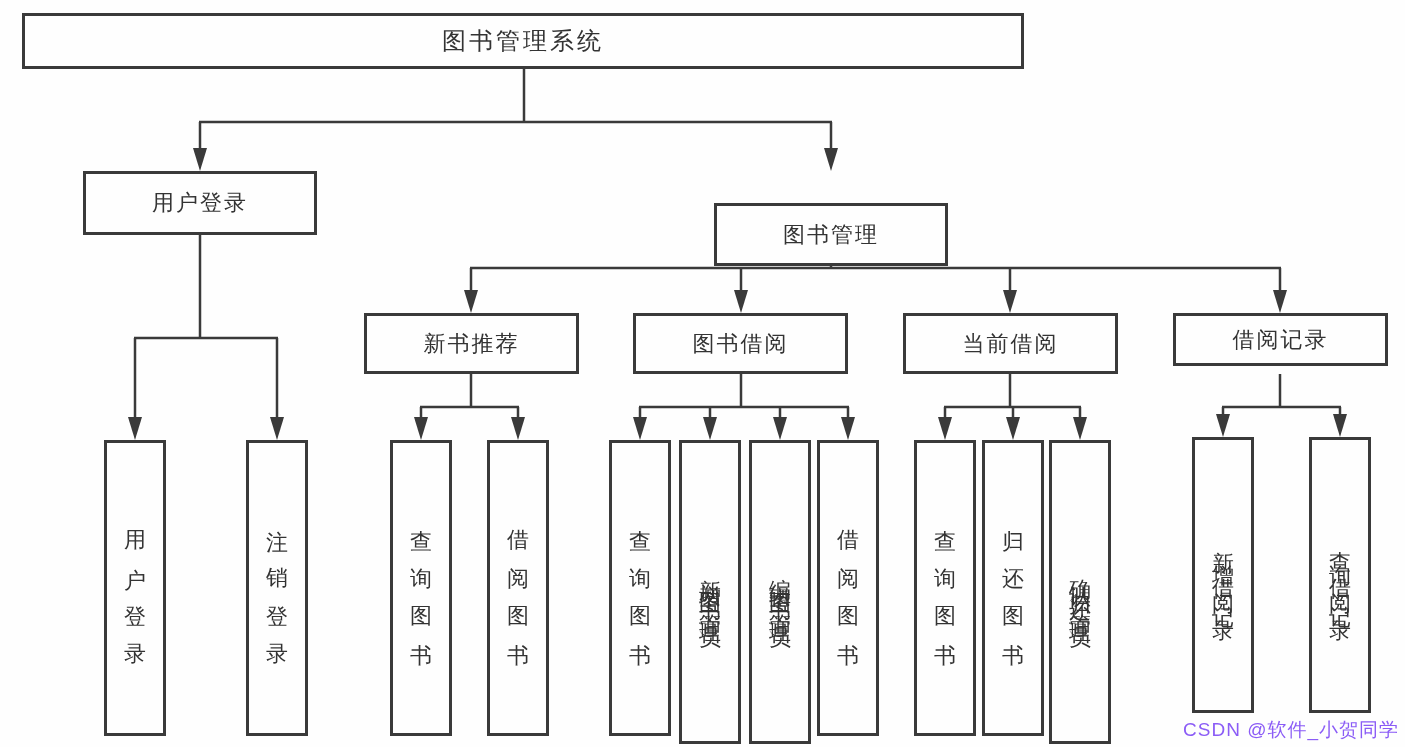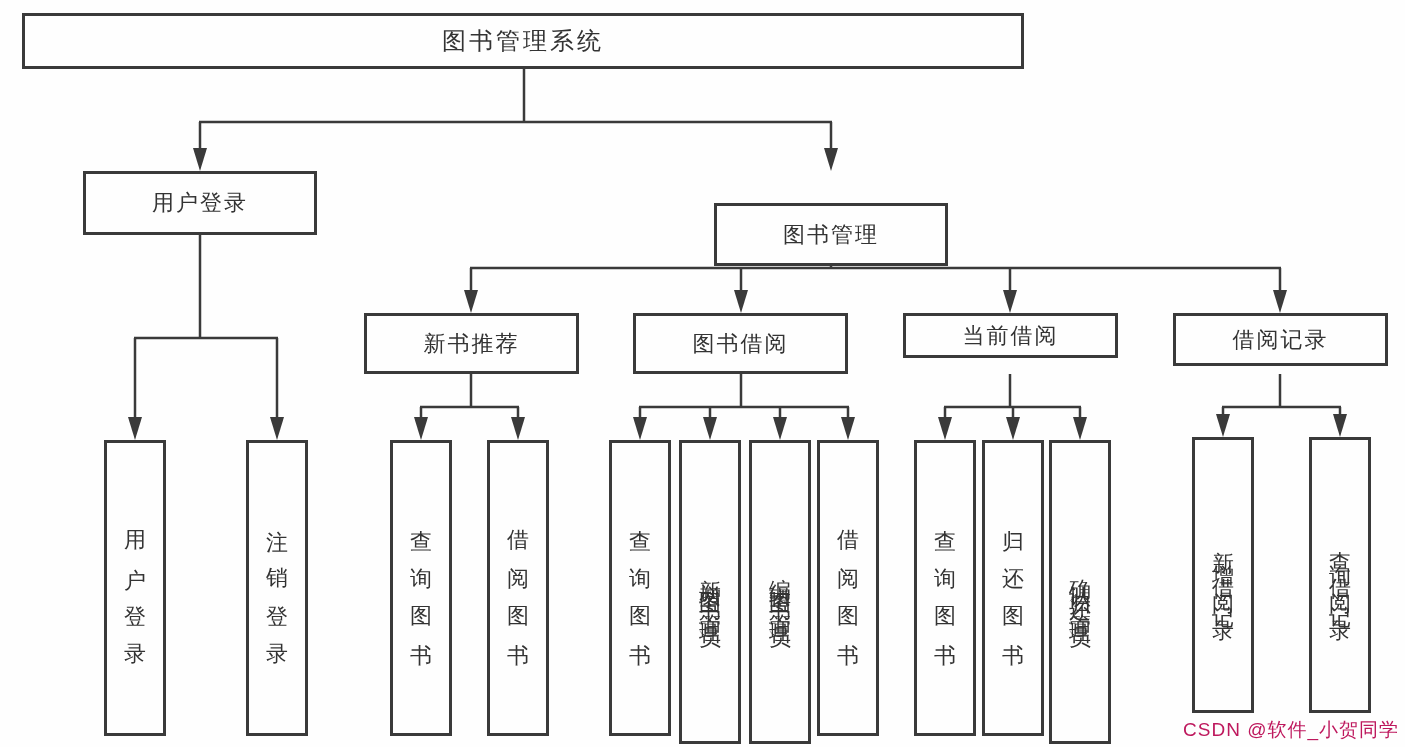--- a/index.html
+++ b/index.html
@@ -41,21 +41,21 @@
     font-size: 22px;
     line-height: 1;
     letter-spacing: 7px;
   }
   .watermark {
     position: absolute;
     right: 6px;
     bottom: 4px;
     font-size: 19px;
     letter-spacing: 1px;
-    color: #be185d;
+    color: #8b5cf6;
     white-space: nowrap;
   }
 </style>
 </head>
 <body>
 
 <div class="canvas">
 
   <svg class="connectors" id="connectors">
       <line x1="524" y1="69" x2="524" y2="122" stroke="#3a3a3a" stroke-width="2.5"></line>
@@ -125,21 +125,21 @@
   </div>
 
   <div class="node" style="left:364px; top:313px; width:215px; height:61px;">
     <span class="h-label">新书推荐</span>
   </div>
 
   <div class="node" style="left:633px; top:313px; width:215px; height:61px;">
     <span class="h-label">图书借阅</span>
   </div>
 
-  <div class="node" style="left:903px; top:313px; width:215px; height:45px;">
+  <div class="node" style="left:903px; top:313px; width:215px; height:61px;">
     <span class="h-label">当前借阅</span>
   </div>
 
   <div class="node" style="left:1173px; top:313px; width:215px; height:53px;">
     <span class="h-label">借阅记录</span>
   </div>
 
   <div class="node" style="left:104px; top:440px; width:62px; height:296px;">
     <span class="v-label" style="letter-spacing: 38px;">用户登录</span>
   </div>

